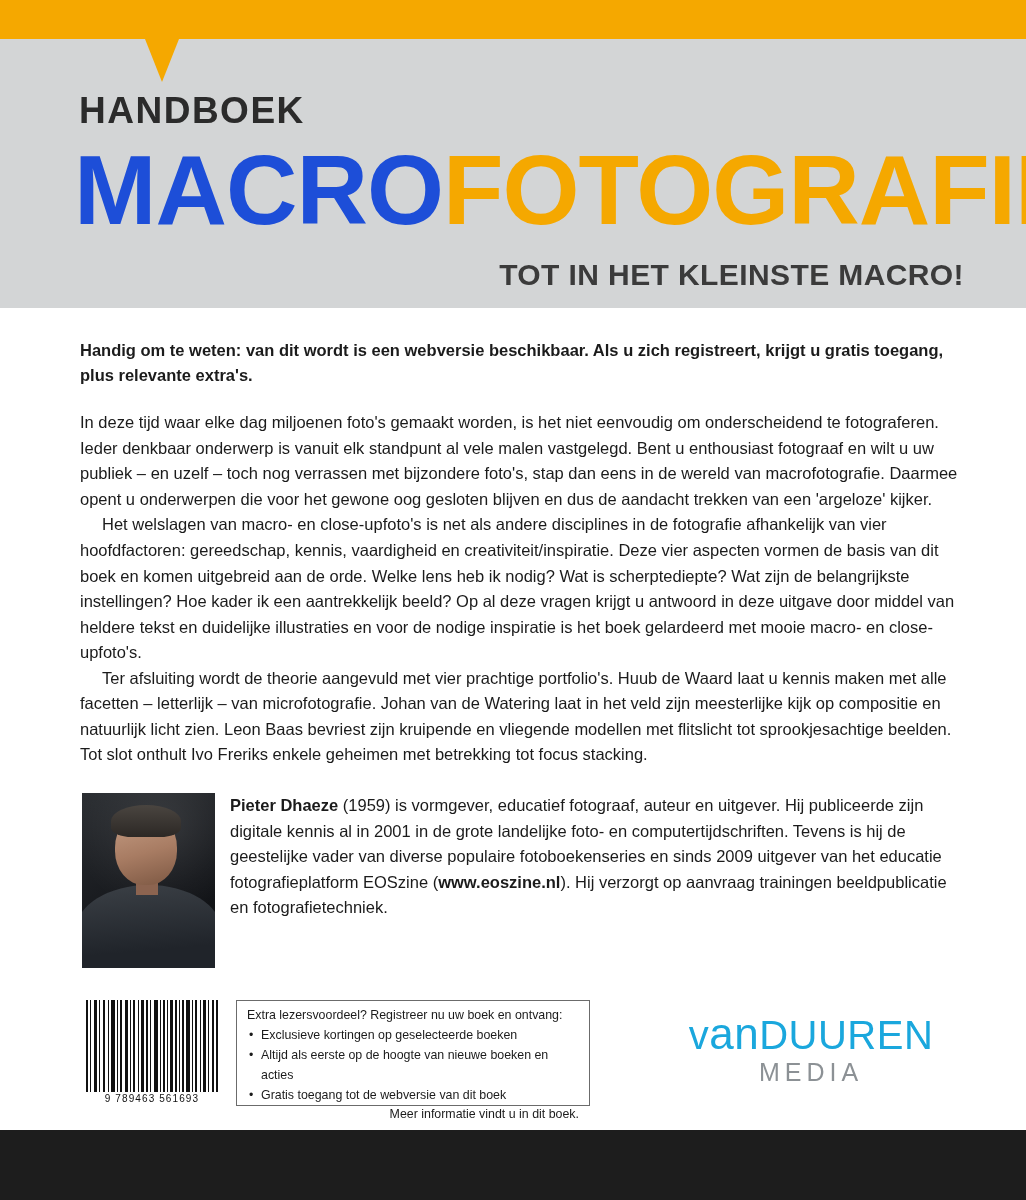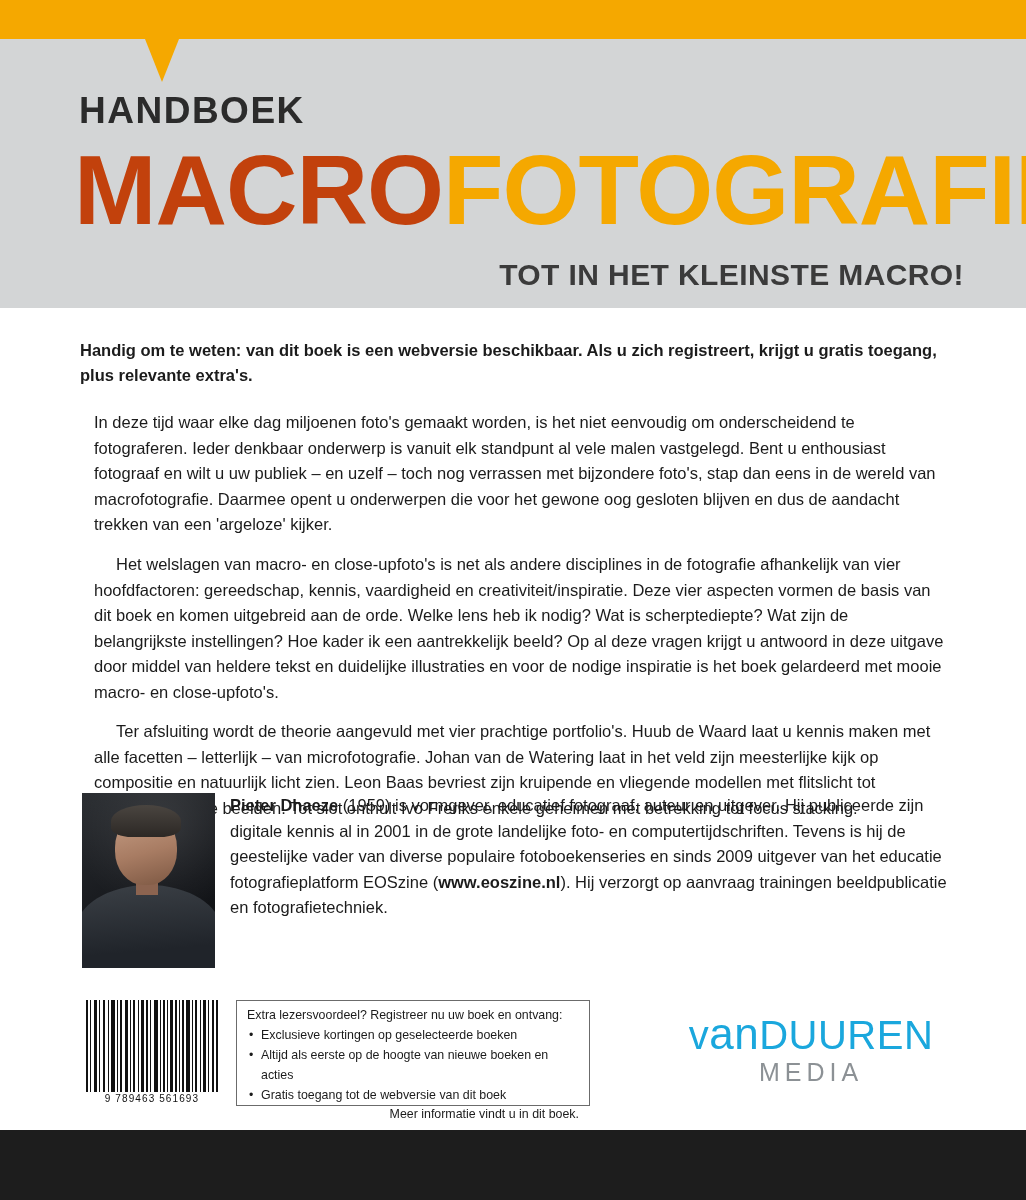--- a/index.html
+++ b/index.html
@@ -58,21 +58,21 @@
   .title-row {
     position: absolute;
     left: 74px;
     top: 140px;
     line-height: 1;
     white-space: nowrap;
   }
   .title-macro {
     font-size: 99px;
     font-weight: bold;
-    color: #c2410c;
+    color: #1d4ed8;
     letter-spacing: -1px;
   }
   .title-foto {
     font-size: 99px;
     font-weight: bold;
     color: #f5a800;
     letter-spacing: -1px;
   }
   .subtitle {
     position: absolute;
@@ -94,21 +94,21 @@
     font-size: 16.5px;
     font-weight: bold;
     color: #1b1b1b;
     line-height: 1.52;
     margin: 0 0 22px 0;
   }
   .para {
     font-size: 16.5px;
     color: #1b1b1b;
     line-height: 1.55;
-    margin: 14px;
+    margin: 0;
     text-indent: 0;
   }
   .para.indent {
     text-indent: 22px;
   }
   
   .author-block {
     position: absolute;
     left: 82px;
     top: 793px;
@@ -284,21 +284,21 @@
 
   <div class="handboek">HANDBOEK</div>
 
   <div class="title-row">
     <span class="title-macro">MACRO</span><span class="title-foto">FOTOGRAFIE</span>
   </div>
 
   <div class="subtitle">TOT IN HET KLEINSTE MACRO!</div>
 
   <div class="body-wrap">
-    <p class="lead">Handig om te weten: van dit boek is een webversie beschikbaar. Als u zich registreert, krijgt u gratis toegang, plus relevante extra's.</p>
+    <p class="lead">Handig om te weten: van dit wordt is een webversie beschikbaar. Als u zich registreert, krijgt u gratis toegang, plus relevante extra's.</p>
     <p class="para">In deze tijd waar elke dag miljoenen foto's gemaakt worden, is het niet eenvoudig om onderscheidend te fotograferen. Ieder denkbaar onderwerp is vanuit elk standpunt al vele malen vastgelegd. Bent u enthousiast fotograaf en wilt u uw publiek – en uzelf – toch nog verrassen met bijzondere foto's, stap dan eens in de wereld van macrofotografie. Daarmee opent u onderwerpen die voor het gewone oog gesloten blijven en dus de aandacht trekken van een 'argeloze' kijker.</p>
     <p class="para indent">Het welslagen van macro- en close-upfoto's is net als andere disciplines in de fotografie afhankelijk van vier hoofdfactoren: gereedschap, kennis, vaardigheid en creativiteit/inspiratie. Deze vier aspecten vormen de basis van dit boek en komen uitgebreid aan de orde. Welke lens heb ik nodig? Wat is scherptediepte? Wat zijn de belangrijkste instellingen? Hoe kader ik een aantrekkelijk beeld? Op al deze vragen krijgt u antwoord in deze uitgave door middel van heldere tekst en duidelijke illustraties en voor de nodige inspiratie is het boek gelardeerd met mooie macro- en close-upfoto's.</p>
     <p class="para indent">Ter afsluiting wordt de theorie aangevuld met vier prachtige portfolio's. Huub de Waard laat u kennis maken met alle facetten – letterlijk – van microfotografie. Johan van de Watering laat in het veld zijn meesterlijke kijk op compositie en natuurlijk licht zien. Leon Baas bevriest zijn kruipende en vliegende modellen met flitslicht tot sprookjesachtige beelden. Tot slot onthult Ivo Freriks enkele geheimen met betrekking tot focus stacking.</p>
   </div>
 
   <div class="author-block">
     <div class="author-photo">
       <div class="bg"></div>
       <div class="shoulders"></div>
       <div class="neck"></div>

